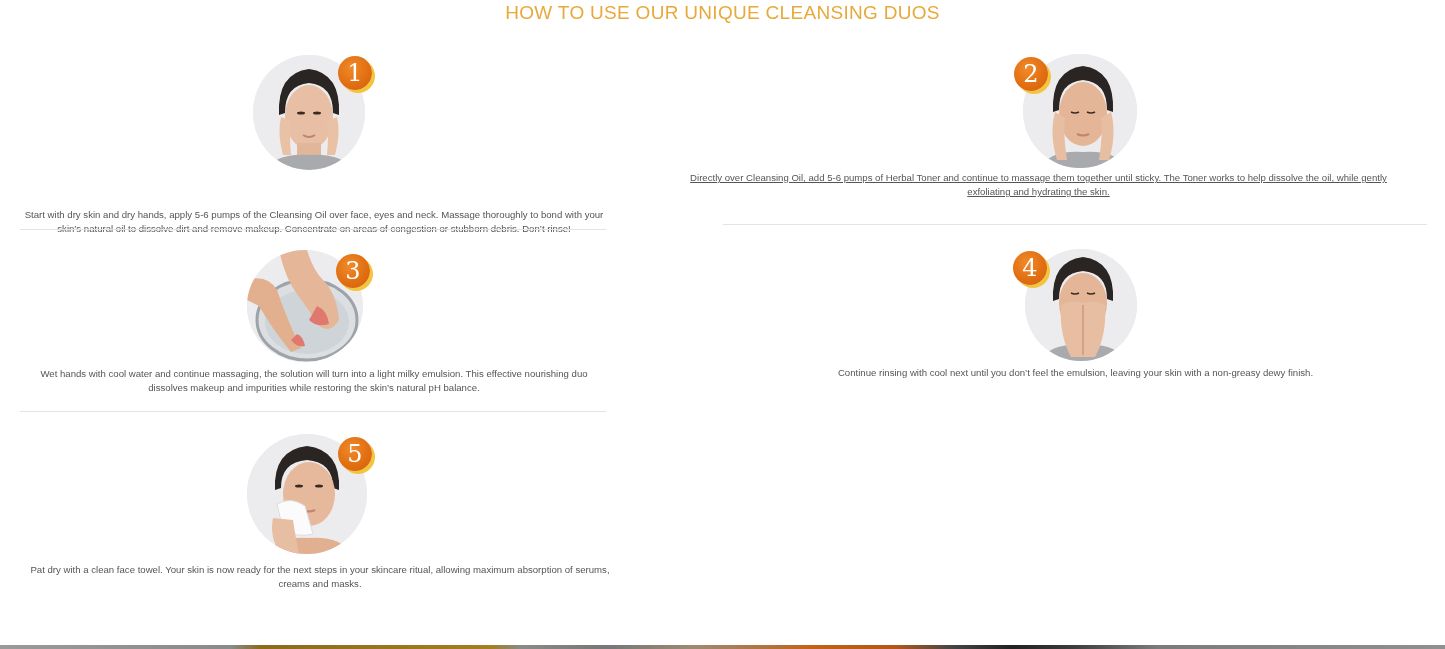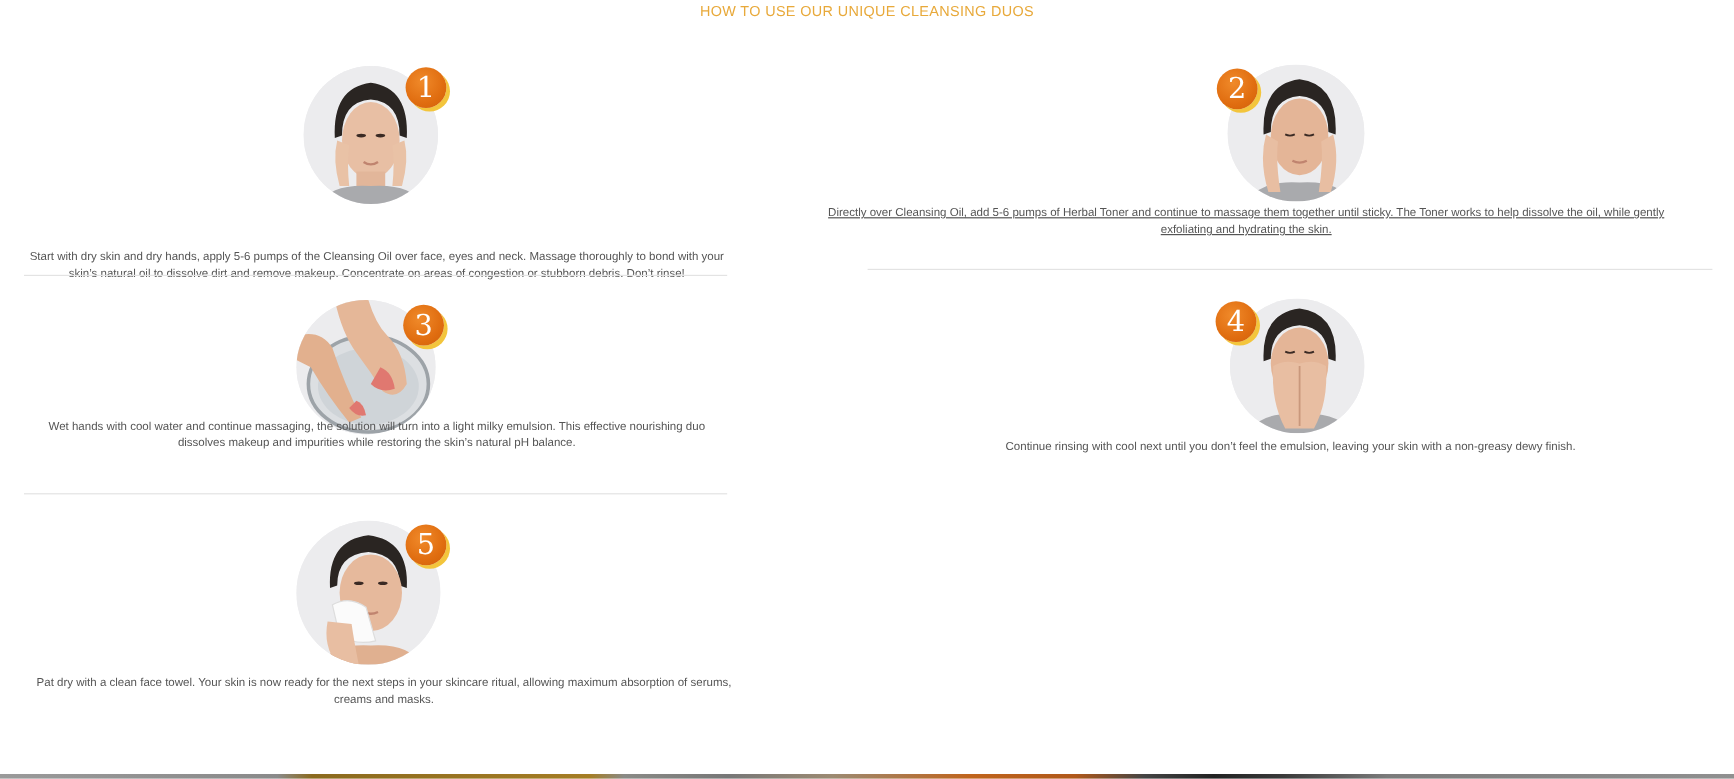--- a/index.html
+++ b/index.html
@@ -1,20 +1,20 @@
 <!DOCTYPE html>
 <html><head>
 <meta charset="utf-8">
 <style>
   * { box-sizing: border-box; margin: 0; padding: 0; }
   html, body { width: 1445px; height: 649px; overflow: hidden; background: #ffffff; }
   body { font-family: "DejaVu Sans", "Liberation Sans", sans-serif; color: #333; position: relative; }
   .title {
     position: absolute; top: 2px; left: 0; width: 1445px; text-align: center;
-    font-family: "Liberation Sans", sans-serif; font-size: 12px; letter-spacing: 0.3px;
+    font-family: "Liberation Sans", sans-serif; font-size: 19px; letter-spacing: 0.3px;
     color: #e8a93a; font-weight: normal;
   }
   .photo {
     position: absolute; border-radius: 50%; background: #ececee; overflow: hidden;
   }
   .photo svg { width: 100%; height: 100%; display: block; }
   .badge {
     position: absolute; width: 34px; height: 34px; border-radius: 50%;
     background: radial-gradient(circle at 40% 35%, #f08a2a 0%, #e06d10 60%, #d05f08 100%);
     box-shadow: 3px 3px 0 0 #f3c53c;
@@ -80,21 +80,21 @@
       <rect width="116" height="112" fill="#ececee"></rect>
       <ellipse cx="60" cy="70" rx="50" ry="40" fill="#dcdfe2" stroke="#9da3a8" stroke-width="3"></ellipse>
       <ellipse cx="60" cy="72" rx="42" ry="32" fill="#cfd4d8"></ellipse>
       <path d="M0 30 Q20 24 30 40 Q40 70 54 98 L44 102 Q26 80 12 56 L0 50Z" fill="#e2b08e"></path>
       <path d="M32 0 L60 0 Q66 20 76 30 Q90 44 92 70 Q84 84 72 76 Q62 60 50 44 Q38 28 32 0Z" fill="#e5b798"></path>
       <path d="M62 70 Q70 78 82 74 Q80 60 70 56Z" fill="#e07870"></path>
       <path d="M44 90 Q50 98 58 96 Q56 86 50 84Z" fill="#e07870"></path>
     </svg>
   </div>
   <div class="badge" style="left:336px; top:254px;">3</div>
-  <p class="desc" style="left:20px; top:349px; width:588px;text-align:center;">Wet hands with cool water and continue massaging, the solution will turn into a light milky emulsion. This effective nourishing duo dissolves makeup and impurities while restoring the skin’s natural pH balance.</p>
+  <p class="desc" style="left:20px; top:367px; width:588px;text-align:center;">Wet hands with cool water and continue massaging, the solution will turn into a light milky emulsion. This effective nourishing duo dissolves makeup and impurities while restoring the skin’s natural pH balance.</p>
 </div>
 <div class="divider" style="left:20px; top:411px; width:586px;"></div>
 
 <div>
   <div class="photo" style="left:1025px; top:249px; width:112px; height:112px;">
     <svg viewBox="0 0 112 112">
       <rect width="112" height="112" fill="#ececee"></rect>
       <path d="M28 52 Q26 12 58 8 Q90 12 88 52 L82 50 Q82 24 58 22 Q34 24 34 50Z" fill="#2a2522"></path>
       <ellipse cx="58" cy="54" rx="24" ry="30" fill="#e4b597"></ellipse>
       <path d="M16 112 Q24 94 58 96 Q92 94 100 112Z" fill="#a9aaad"></path>

